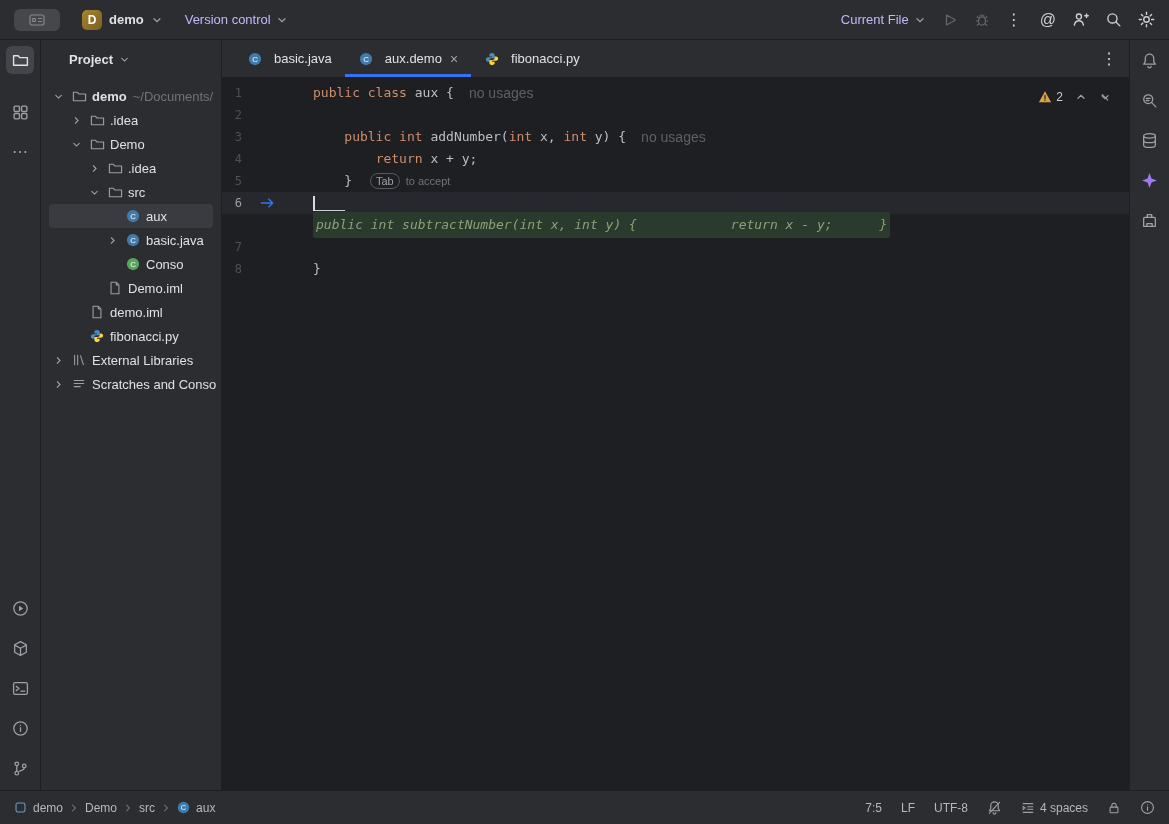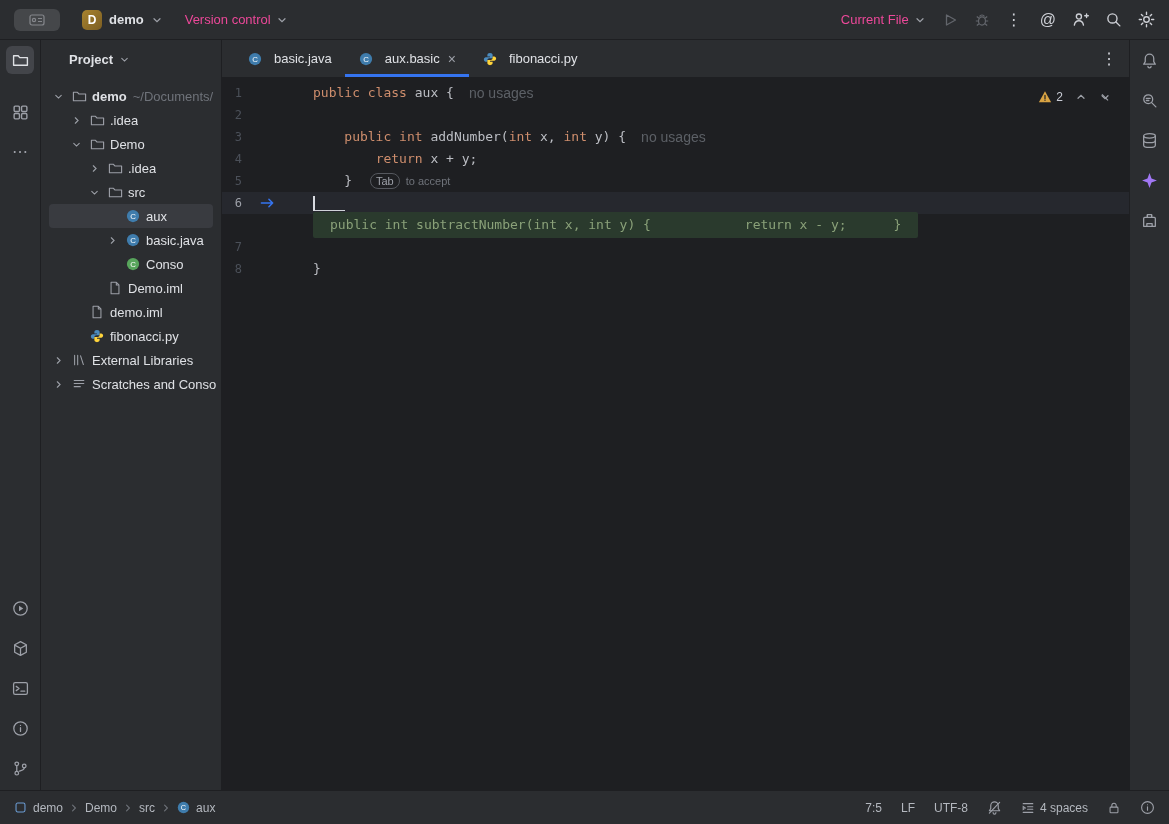--- a/index.html
+++ b/index.html
@@ -15,21 +15,21 @@
   
   .titlebar { height:40px; background:#2b2d30; display:flex; align-items:center;
     padding:0 14px; border-bottom:1px solid #1e1f22; flex:0 0 auto; }
   .tb-left { display:flex; align-items:center; gap:22px; }
   .win-widget { width:46px; height:22px; background:#45474a; border-radius:6px;
     display:flex; align-items:center; justify-content:center; }
   .proj-widget { display:flex; align-items:center; gap:7px; cursor:pointer; }
   .avatar { width:20px; height:20px; border-radius:5px; background:linear-gradient(135deg,#a8832f,#7c5e22);
     color:#fff; font-weight:bold; font-size:12px; display:flex; align-items:center; justify-content:center; }
   .proj-name { font-weight:bold; }
-  .tb-item { display:flex; align-items:center; gap:5px; cursor:pointer; color:#ec4899; }
+  .tb-item { display:flex; align-items:center; gap:5px; cursor:pointer; color:#c4b5fd; }
   .tb-right { margin-left:auto; display:flex; align-items:center; gap:18px; }
   .tb-right .grp { display:flex; align-items:center; gap:16px; }
   .txt-ic { font-size:16px; color:#ced0d6; line-height:1; }
   .dim { color:#6f737a; }
 
   
   .main { flex:1 1 auto; display:flex; min-height:0; }
   .strip { width:41px; background:#2b2d30; display:flex; flex-direction:column; align-items:center; flex:0 0 auto; }
   .strip.left { border-right:1px solid #1e1f22; padding-top:6px; padding-bottom:8px; }
   .strip.right { border-left:1px solid #1e1f22; padding-top:6px; width:40px; }
@@ -75,21 +75,21 @@
   .ctext { white-space:pre; display:flex; align-items:center; }
   .ctext span { white-space:pre; }
   .kw { color:#cf8e6d; }
   .pl { color:#bcbec4; }
   .inlay { font-family:"Liberation Sans", sans-serif; font-size:14px; color:#5c6066; margin-left:15px; }
   .tab-badge { font-family:"Liberation Sans", sans-serif; font-size:11px; color:#9da0a8;
     border:1px solid #55585e; border-radius:8px; padding:0 5px; margin-left:10px; line-height:14px; }
   .accept-hint { font-family:"Liberation Sans", sans-serif; font-size:11px; color:#6f737a; margin-left:6px; }
   .caret { display:inline-block; width:2px; height:15px; background:#d7dae0; }
   .caret-ul { display:inline-block; width:30px; height:15px; border-bottom:1.5px solid #cfd2d8; }
-  .suggestion { background:#2a3a2d; color:#8aa179; padding:2px 17px; border-radius:2px; }
+  .suggestion { background:#2a3a2d; color:#8aa179; font-style:italic; padding:2px 3px; border-radius:2px; }
   .inspect { position:absolute; top:8px; right:18px; display:flex; align-items:center; gap:12px;
     font-family:"Liberation Sans", sans-serif; font-size:12px; color:#c9ccd6; }
   .inspect .w { display:flex; align-items:center; gap:4px; cursor:pointer; }
   .inspect .nav { color:#9da0a8; cursor:pointer; }
 
   
   .statusbar { height:34px; background:#2b2d30; border-top:1px solid #1e1f22;
     display:flex; align-items:center; padding:0 14px; font-size:12px; color:#b4b8bf; flex:0 0 auto; }
   .crumbs { display:flex; align-items:center; gap:6px; }
   .crumb { cursor:pointer; }
@@ -426,21 +426,21 @@
             </span>
           <span>basic.java</span>
         </div>
         <div class="tab active">
           <span class="ticon">
               <svg width="14" height="14" viewBox="0 0 16 16">
                 <circle cx="8" cy="8" r="7" fill="#3f7cac"></circle>
                 <text x="8" y="11.3" font-size="9" fill="#ffffff" text-anchor="middle" font-family="Liberation Sans, sans-serif">C</text>
               </svg>
             </span>
-          <span>aux.basic</span>
+          <span>aux.demo</span>
           <span class="close">×</span>
         </div>
         <div class="tab">
           <span class="ticon">
               <svg width="14" height="14" viewBox="0 0 16 16">
                 <path d="M8 1C6 1 5 1.9 5 3.3V5h3v1H3.2C1.9 6 1 7.1 1 8.5S1.9 11 3.2 11H5V9.2C5 7.9 6 7 7.2 7H11V3.3C11 1.9 10 1 8 1z" fill="#4b8bbe"></path>
                 <path d="M8 15c2 0 3-.9 3-2.3V11H8v-1h4.8c1.3 0 2.2-1.1 2.2-2.5S14.1 5 12.8 5H11v1.8C11 8.1 10 9 8.8 9H5v3.7C5 14.1 6 15 8 15z" fill="#ffd43b"></path>
               </svg>
             </span>
           <span>fibonacci.py</span>

